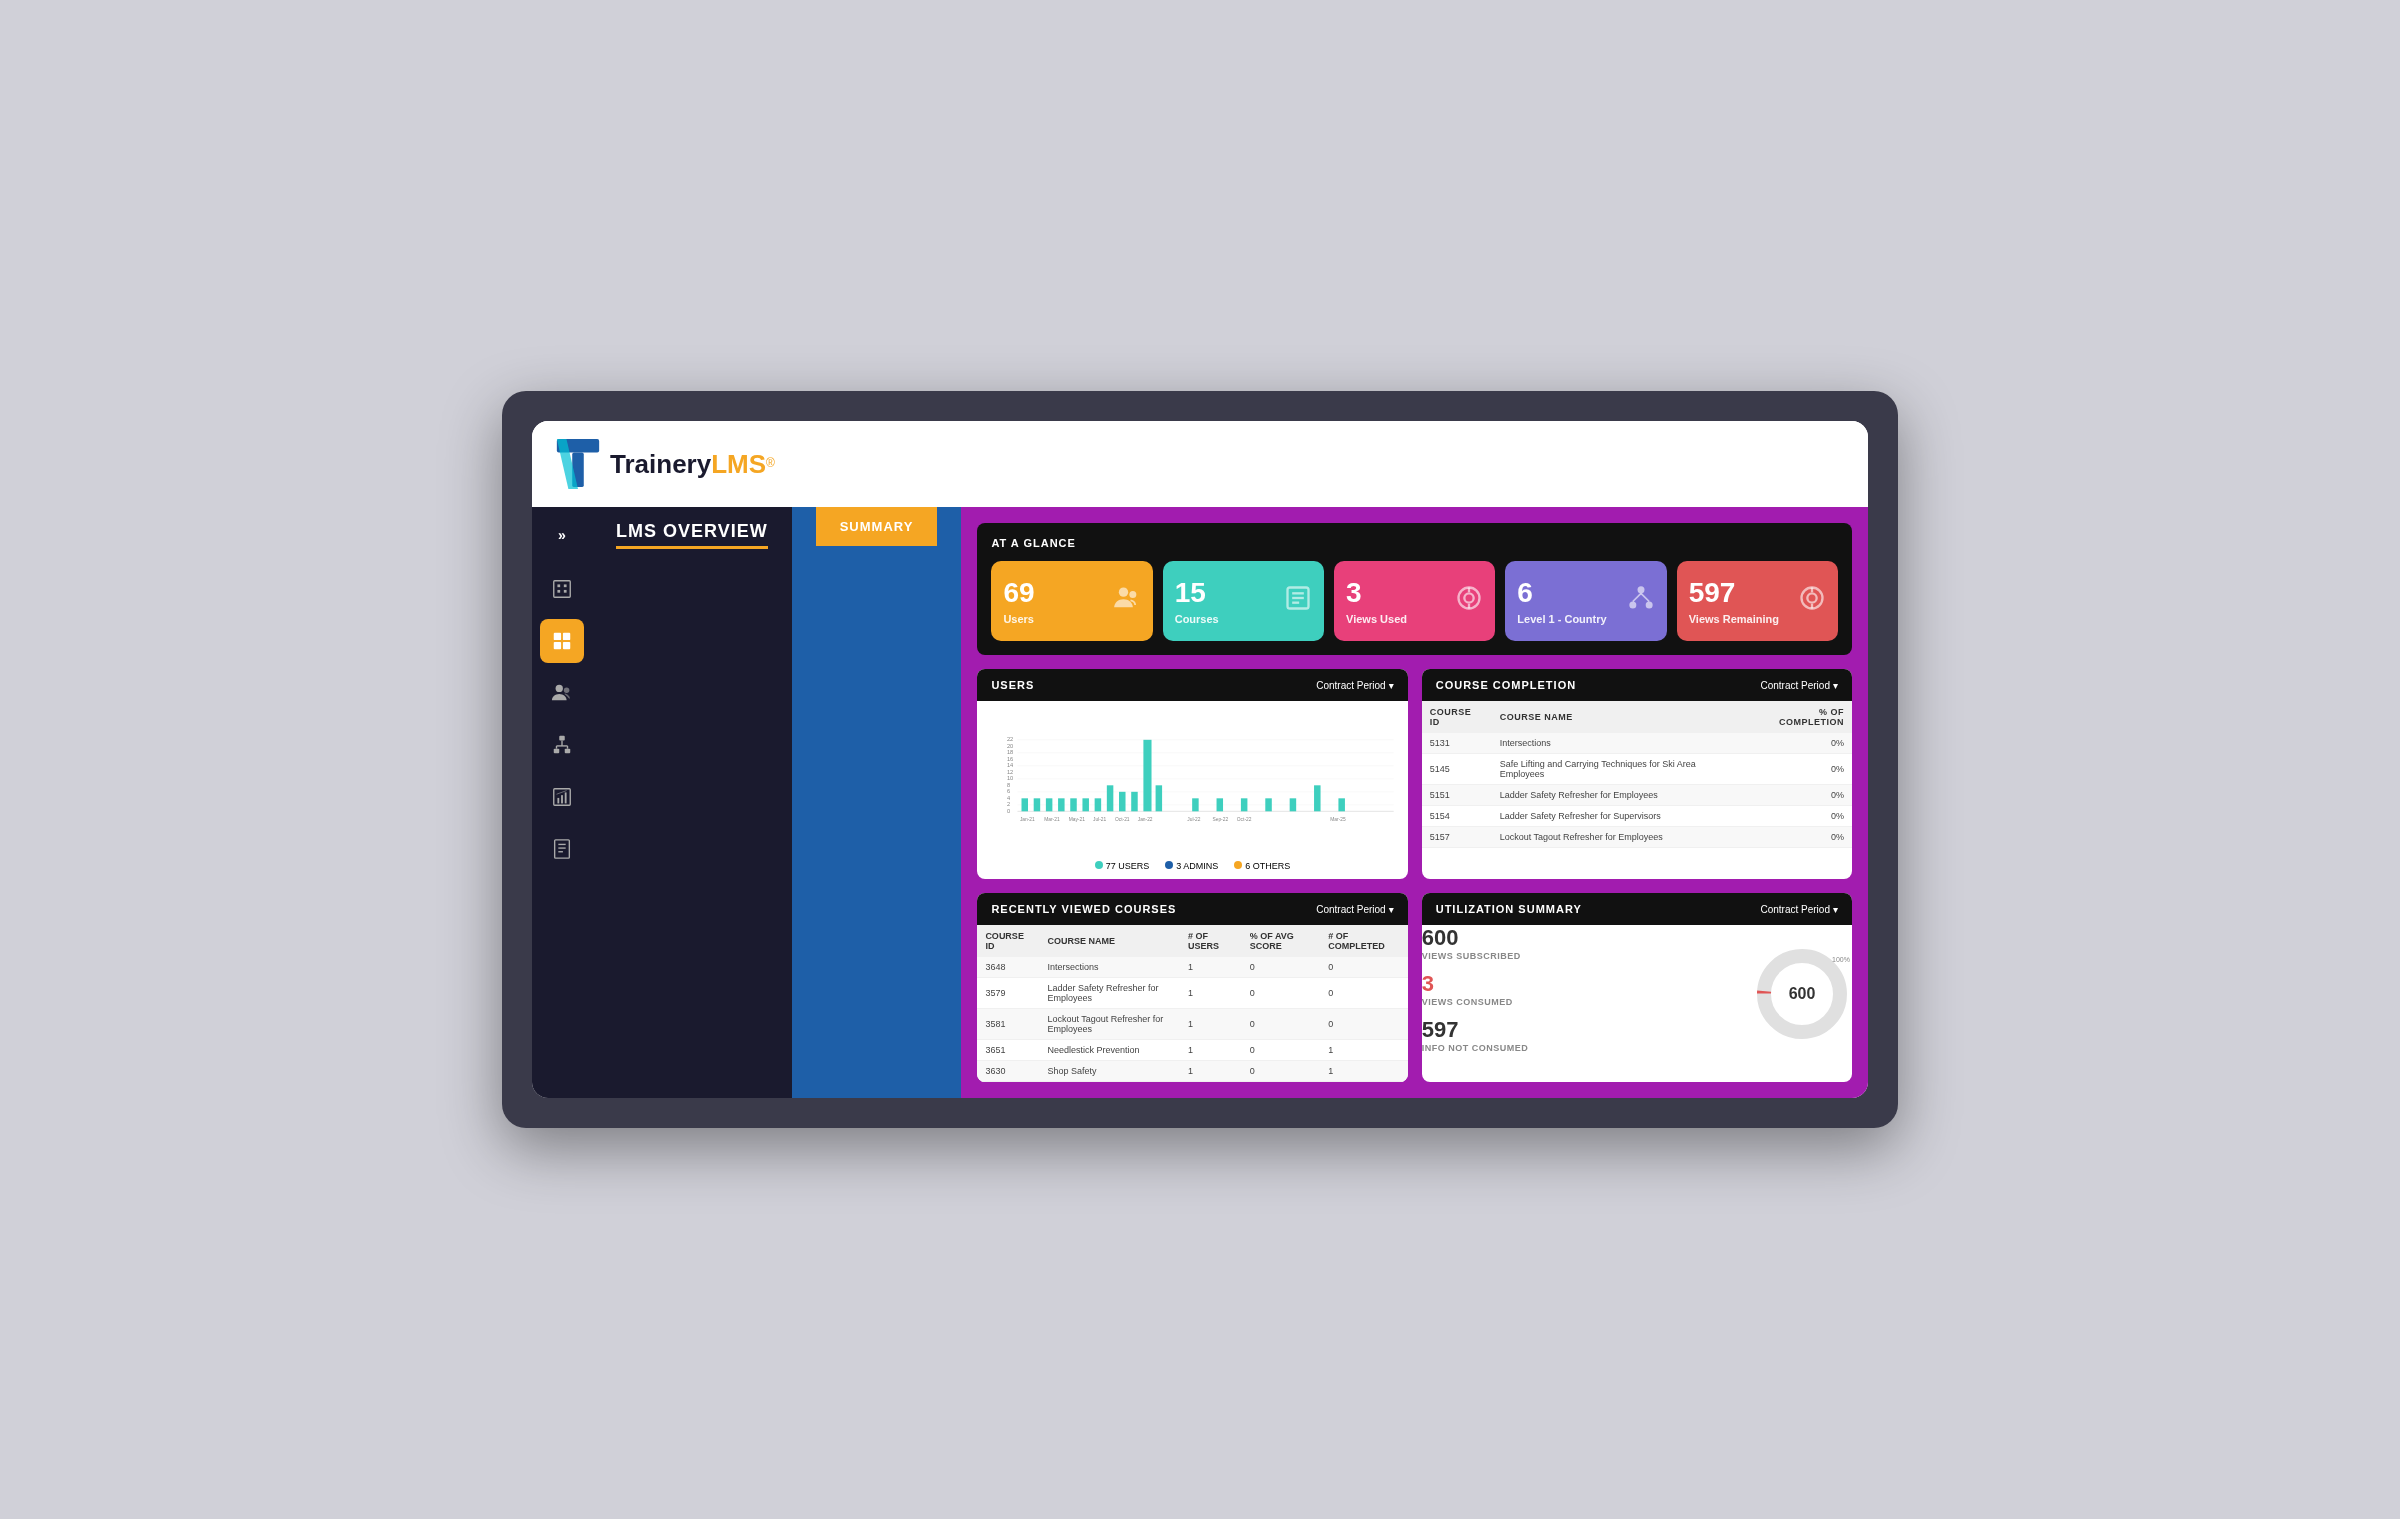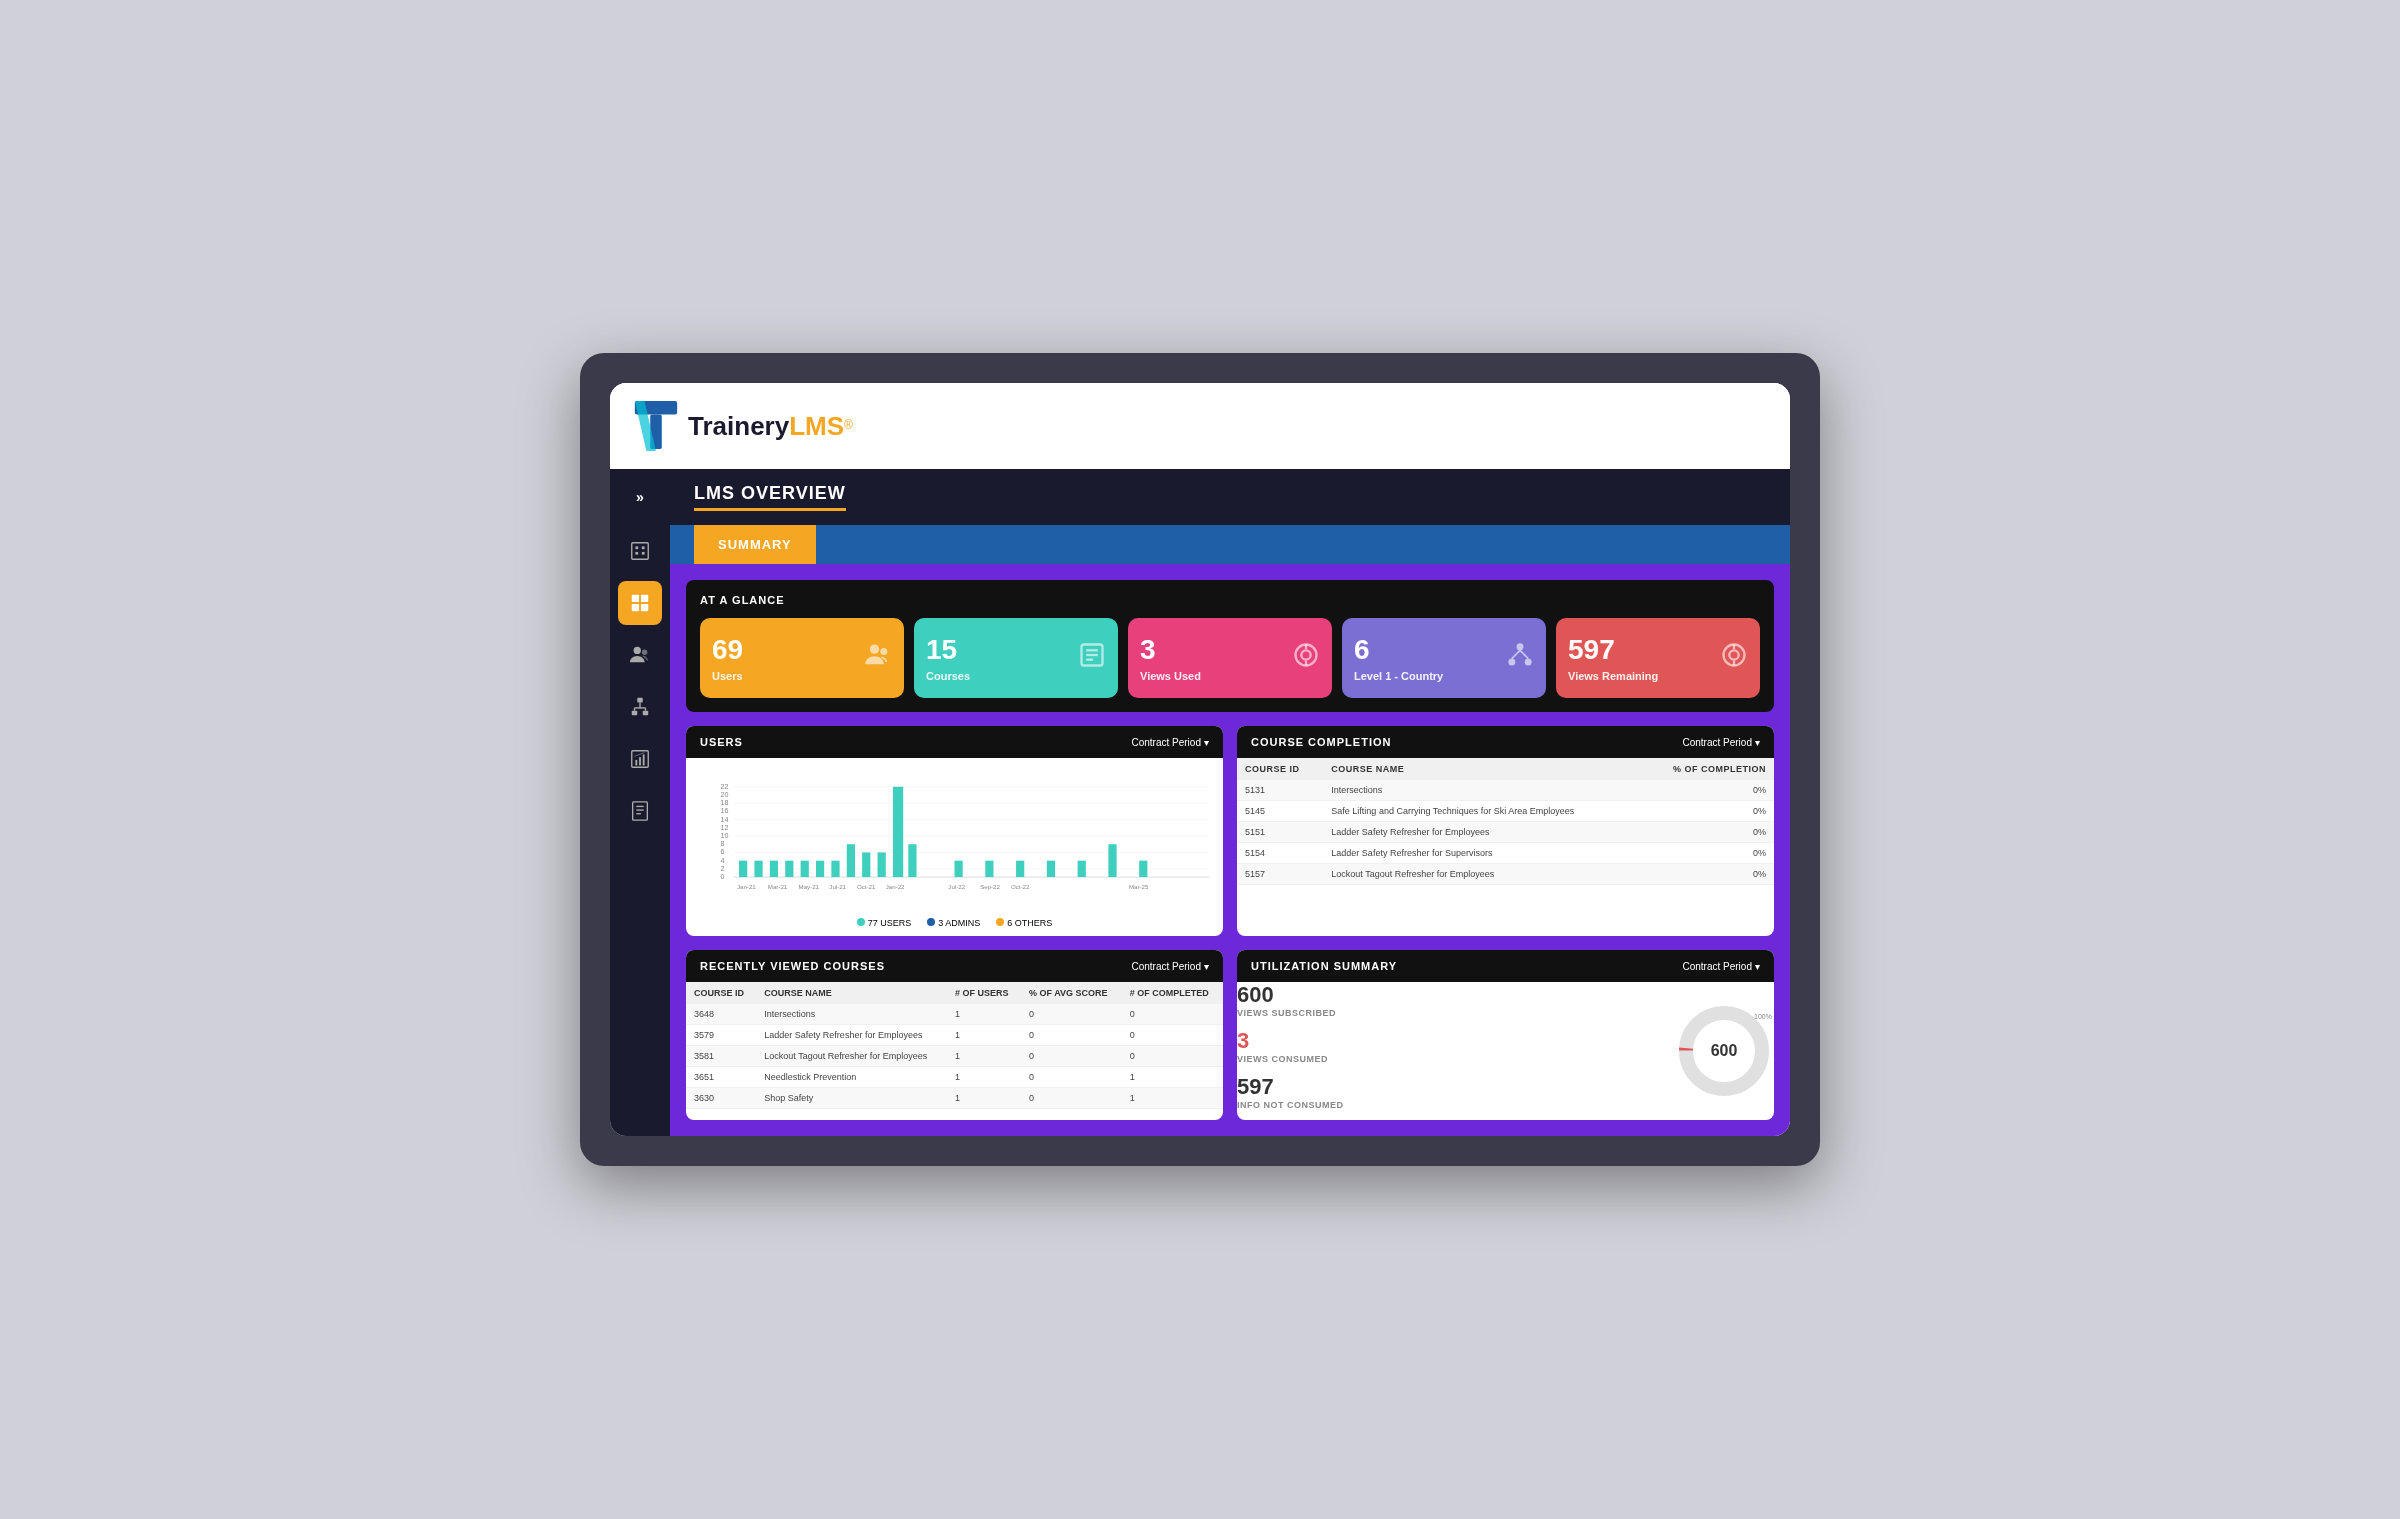--- a/index.html
+++ b/index.html
@@ -10,21 +10,21 @@
       align-items: center;
       justify-content: center;
       min-height: 100vh;
       padding: 20px;
     }
 
     .outer-wrapper {
       background: #3a3a4a;
       border-radius: 24px;
       padding: 30px;
-      width: 1240px;
+      width: 1396px;
       box-shadow: 0 20px 60px rgba(0,0,0,0.4);
     }
 
     .main-container {
       background: #fff;
       border-radius: 16px;
       overflow: hidden;
       display: flex;
       flex-direction: column;
     }
@@ -93,23 +93,23 @@
 
     .sidebar-item svg {
       width: 22px;
       height: 22px;
       fill: currentColor;
     }
 
     
     .content-area {
       flex: 1;
-      background: #6d28d9;
-      display: flex;
-      flex-direction: column;
+      background: #a21caf;
+      display: flex;
+      flex-direction: row;
     }
 
     .top-nav {
       background: #1a1a2e;
       padding: 14px 24px;
     }
 
     .top-nav h1 {
       color: #fff;
       font-size: 18px;

